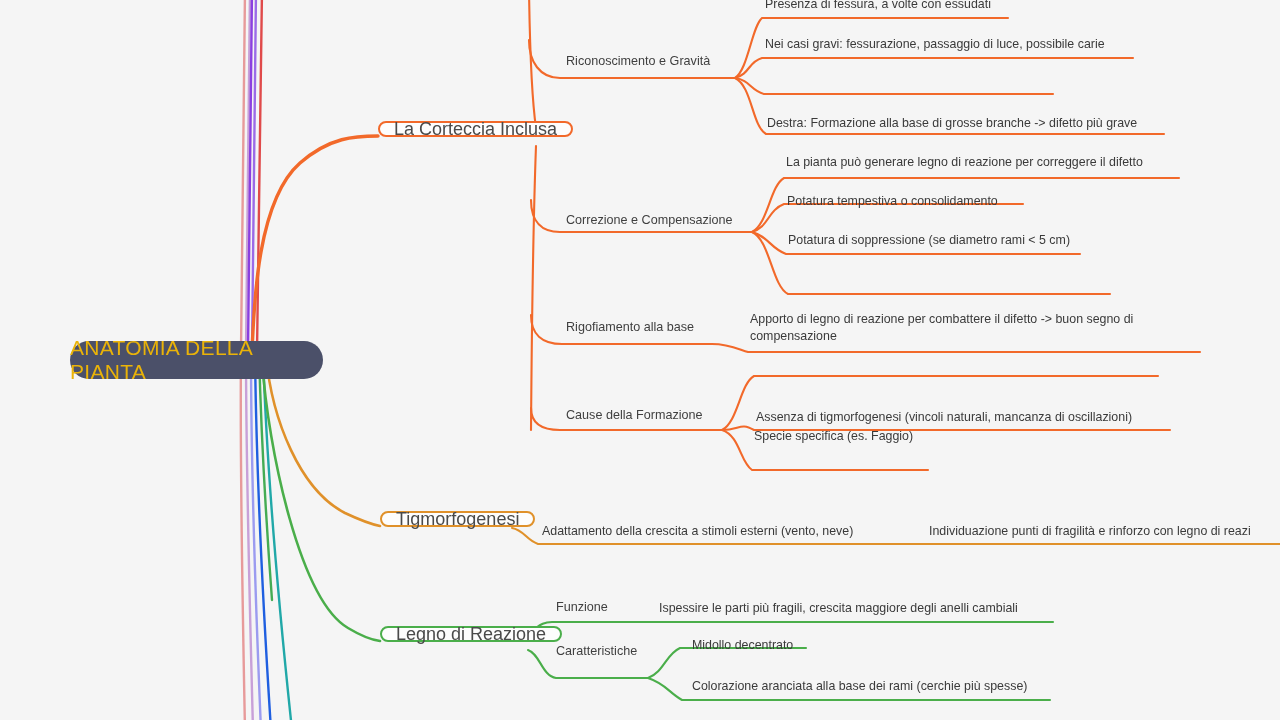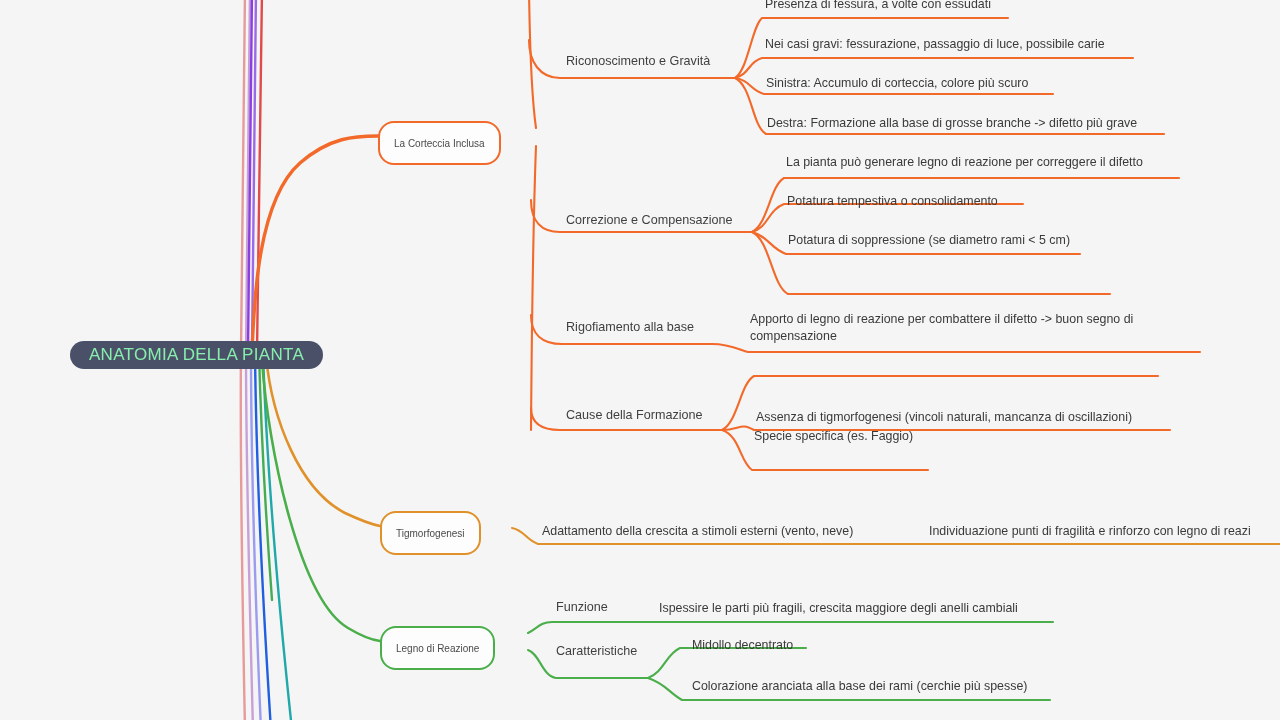--- a/index.html
+++ b/index.html
@@ -28,45 +28,45 @@
     height: 720px;
     pointer-events: none;
   }
 
   
   .root-node {
     position: absolute;
     left: 70px;
     top: 341px;
     width: 253px;
-    height: 28px;
+    height: 38px;
     border-radius: 19px;
     background: #4b5069;
-    color: #86efac;
-    font-size: 17px;
+    color: #eab308;
+    font-size: 21px;
     letter-spacing: .3px;
     display: flex;
     align-items: center;
     justify-content: center;
     z-index: 6;
   }
 
   
   .pill {
     position: absolute;
     background: #fdfdfd;
     border: 2.2px solid #f2692a;
     border-radius: 16px;
-    height: 44px;
+    height: 16px;
     display: flex;
     align-items: center;
     justify-content: center;
     padding: 0 14px;
     box-sizing: border-box;
-    font-size: 10px;
+    font-size: 18px;
     color: #4a4a4a;
     z-index: 5;
     white-space: nowrap;
   }
   .pill.amber { border-color: #e0912a; }
   .pill.green { border-color: #4aae4a; }
 
   
   .node2 {
     position: absolute;
@@ -182,21 +182,20 @@
   <div class="node2" style="left:566px; top:213px;">Correzione e Compensazione</div>
 
   <div class="node2" style="left:566px; top:320px;">Rigofiamento alla base</div>
 
   <div class="node2" style="left:566px; top:408px;">Cause della Formazione</div>
 
   <div class="leaf" style="left:765px; top:-4px;">Presenza di fessura, a volte con essudati</div>
 
   <div class="leaf" style="left:765px; top:36px;">Nei casi gravi: fessurazione, passaggio di luce, possibile carie</div>
 
-  <div class="leaf" style="left:766px; top:75px;">Sinistra: Accumulo di corteccia, colore più scuro</div>
 
   <div class="leaf" style="left:767px; top:115px;">Destra: Formazione alla base di grosse branche -&gt; difetto più grave</div>
 
   <div class="leaf" style="left:786px; top:154px;">La pianta può generare legno di reazione per correggere il difetto</div>
 
   <div class="leaf" style="left:787px; top:193px;">Potatura tempestiva o consolidamento</div>
 
   <div class="leaf" style="left:788px; top:232px;">Potatura di soppressione (se diametro rami &lt; 5 cm)</div>
 
 

